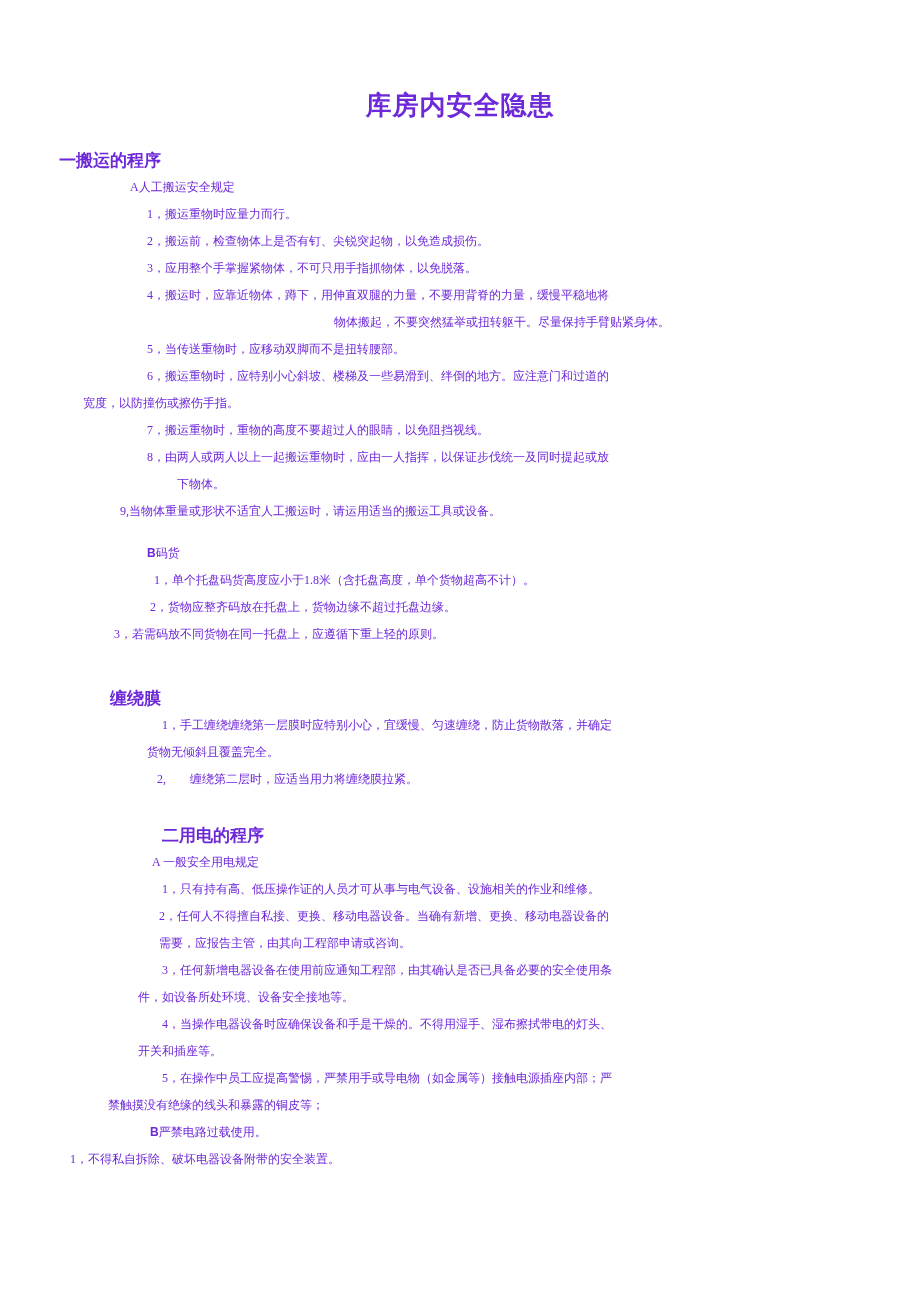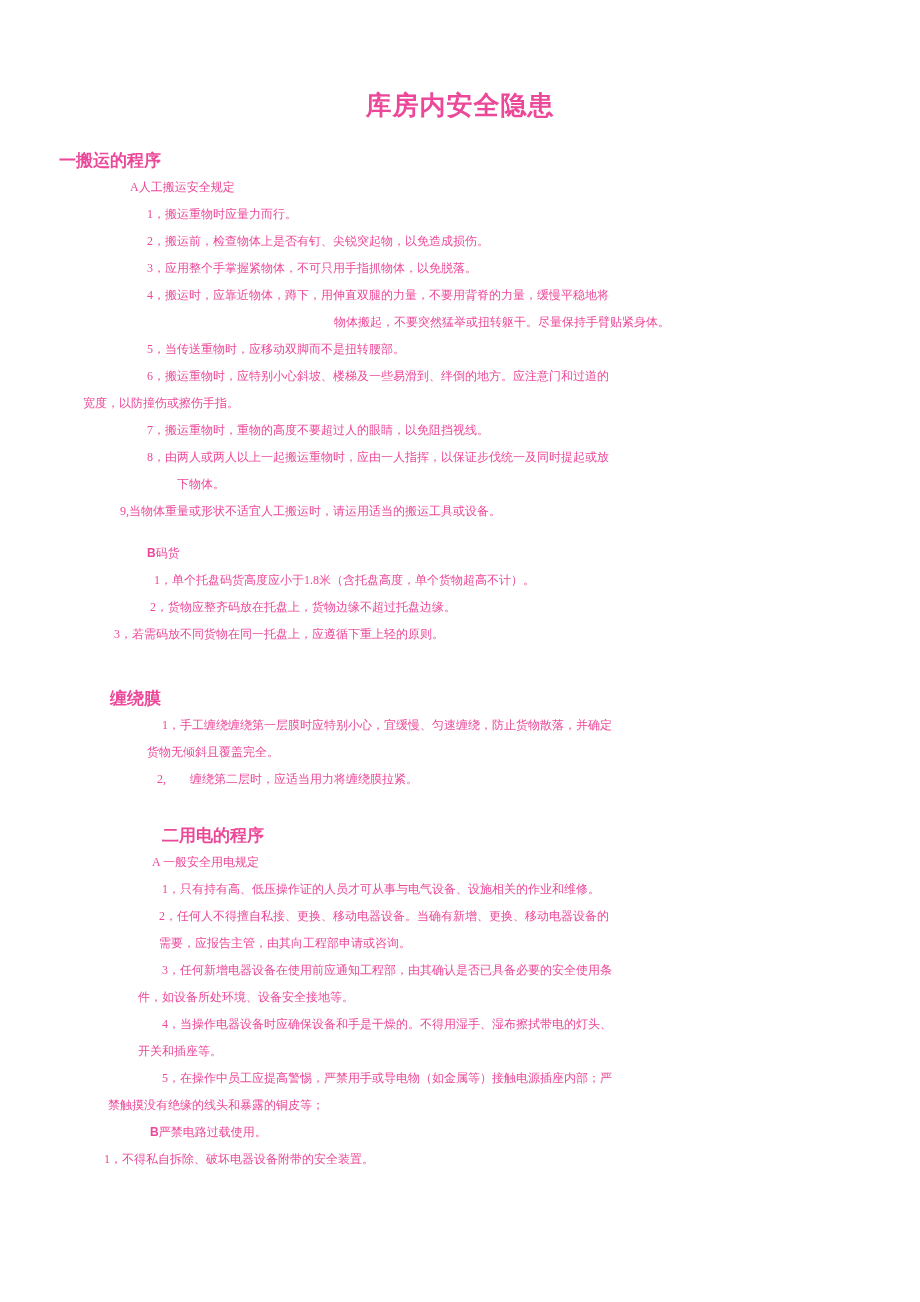--- a/index.html
+++ b/index.html
@@ -1,21 +1,21 @@
 <!DOCTYPE html>
 <html><head>
 <meta charset="utf-8">
 <style>
   html, body { margin: 0; padding: 0; background: #ffffff; }
   .page {
     position: relative;
     width: 920px;
     height: 1302px;
     background: #ffffff;
-    color: #ec4899;
+    color: #6d28d9;
     font-family: "Liberation Serif", "DejaVu Serif", serif;
     overflow: hidden;
   }
   .doc-title {
     margin: 89px 0 24px 0;
     text-align: center;
     font-size: 26px;
     line-height: 34px;
     font-weight: bold;
     letter-spacing: 1px;
@@ -68,15 +68,15 @@
       <div class="line" style="padding-left: 162px;"><span>1，只有持有高、低压操作证的人员才可从事与电气设备、设施相关的作业和维修。</span></div>
       <div class="line" style="padding-left: 159px;"><span>2，任何人不得擅自私接、更换、移动电器设备。当确有新增、更换、移动电器设备的</span></div>
       <div class="line" style="padding-left: 159px;"><span>需要，应报告主管，由其向工程部申请或咨询。</span></div>
       <div class="line" style="padding-left: 162px;"><span>3，任何新增电器设备在使用前应通知工程部，由其确认是否已具备必要的安全使用条</span></div>
       <div class="line" style="padding-left: 138px;"><span>件，如设备所处环境、设备安全接地等。</span></div>
       <div class="line" style="padding-left: 162px;"><span>4，当操作电器设备时应确保设备和手是干燥的。不得用湿手、湿布擦拭带电的灯头、</span></div>
       <div class="line" style="padding-left: 138px;"><span>开关和插座等。</span></div>
       <div class="line" style="padding-left: 162px;"><span>5，在操作中员工应提高警惕，严禁用手或导电物（如金属等）接触电源插座内部；严</span></div>
       <div class="line" style="padding-left: 108px;"><span>禁触摸没有绝缘的线头和暴露的铜皮等；</span></div>
       <div class="line" style="padding-left: 150px;"><span class="bold-prefix">B</span><span>严禁电路过载使用。</span></div>
-      <div class="line" style="padding-left: 104px;"><span>1，不得私自拆除、破坏电器设备附带的安全装置。</span></div>
+      <div class="line" style="padding-left: 70px;"><span>1，不得私自拆除、破坏电器设备附带的安全装置。</span></div>
     </div>
 </div>
 
 </body></html>

